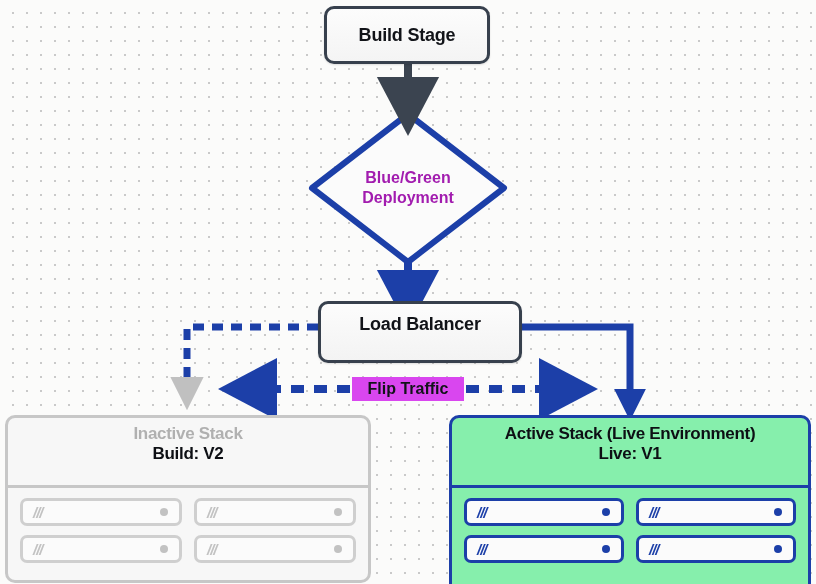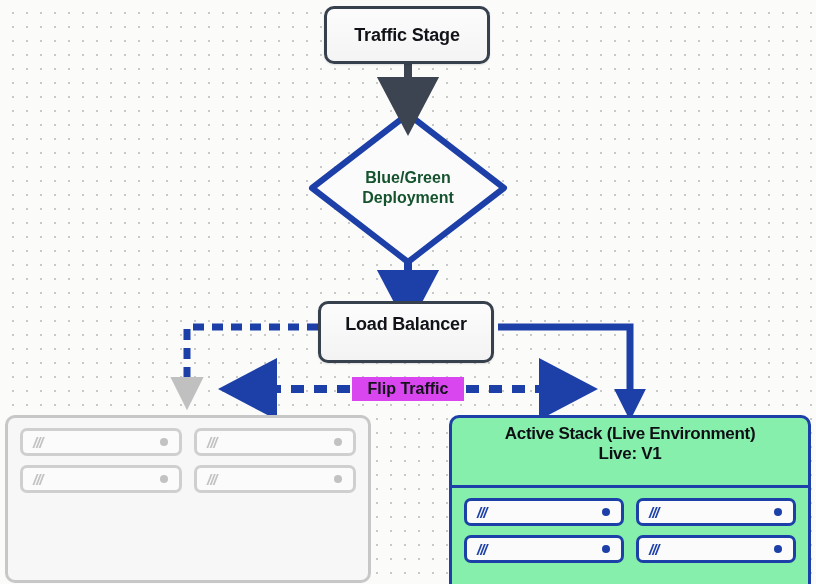--- a/index.html
+++ b/index.html
@@ -31,27 +31,27 @@
     font-size:18px; font-weight:bold; color:#111318; letter-spacing:-.2px;
   }
 
   
   #bg-deployment {
     left:310px; top:112px; width:196px; height:152px;
   }
   #bg-deployment .dia-text {
     position:absolute; left:0; top:0; width:196px; height:152px;
     display:flex; flex-direction:column; align-items:center; justify-content:center;
-    font-size:16px; font-weight:bold; color:#14532d; line-height:1.22;
+    font-size:16px; font-weight:bold; color:#a21caf; line-height:1.22;
     text-align:center;
   }
 
   
   #load-balancer {
-    left:318px; top:301px; width:176px; height:62px;
+    left:318px; top:301px; width:204px; height:62px;
     background:linear-gradient(180deg,#fcfcfc 0%,#f3f3f3 100%);
     border:3px solid #37404d;
     border-radius:10px;
     display:flex; align-items:flex-start; justify-content:center;
     padding-top:10px;
     box-shadow:0 1px 2px rgba(0,0,0,.12);
   }
   #load-balancer .lbl { font-size:18px; font-weight:bold; color:#111318; letter-spacing:-.2px; }
 
   
@@ -139,37 +139,41 @@
 
     <path d="M318,327 L187,327 L187,392" fill="none" stroke="#1c3fa8" stroke-width="7" stroke-dasharray="11 8" marker-end="url(#ah-gray)"></path>
 
     <path d="M498,327 L630,327 L630,404" fill="none" stroke="#1c3fa8" stroke-width="7" marker-end="url(#ah-blue-d)"></path>
 
     <line x1="350" y1="389" x2="250" y2="389" stroke="#1c3fa8" stroke-width="8" stroke-dasharray="13 10" marker-end="url(#ah-blue)"></line>
     <line x1="466" y1="389" x2="566" y2="389" stroke="#1c3fa8" stroke-width="8" stroke-dasharray="13 10" marker-end="url(#ah-blue)"></line>
   </svg>
 
   <div class="node" id="deploy-stage">
-    <span class="lbl">Traffic Stage</span>
+    <span class="lbl">Build Stage</span>
   </div>
 
   <div class="node" id="bg-deployment">
     <div class="dia-text">
       <span>Blue/Green</span>
       <span>Deployment</span>
     </div>
   </div>
 
   <div class="node" id="load-balancer">
     <span class="lbl">Load Balancer</span>
   </div>
 
   <div class="node" id="flip-traffic-label">Flip Traffic</div>
 
   <div class="stack" id="inactive-stack">
+    <div class="stack-head">
+      <span class="stack-title">Inactive Stack</span>
+      <span class="stack-build">Build: V2</span>
+    </div>
     <div class="server-grid">
       <div class="server">
         <span class="srv-slashes">///</span>
         <span class="srv-dot"></span>
       </div>
       <div class="server">
         <span class="srv-slashes">///</span>
         <span class="srv-dot"></span>
       </div>
       <div class="server">

